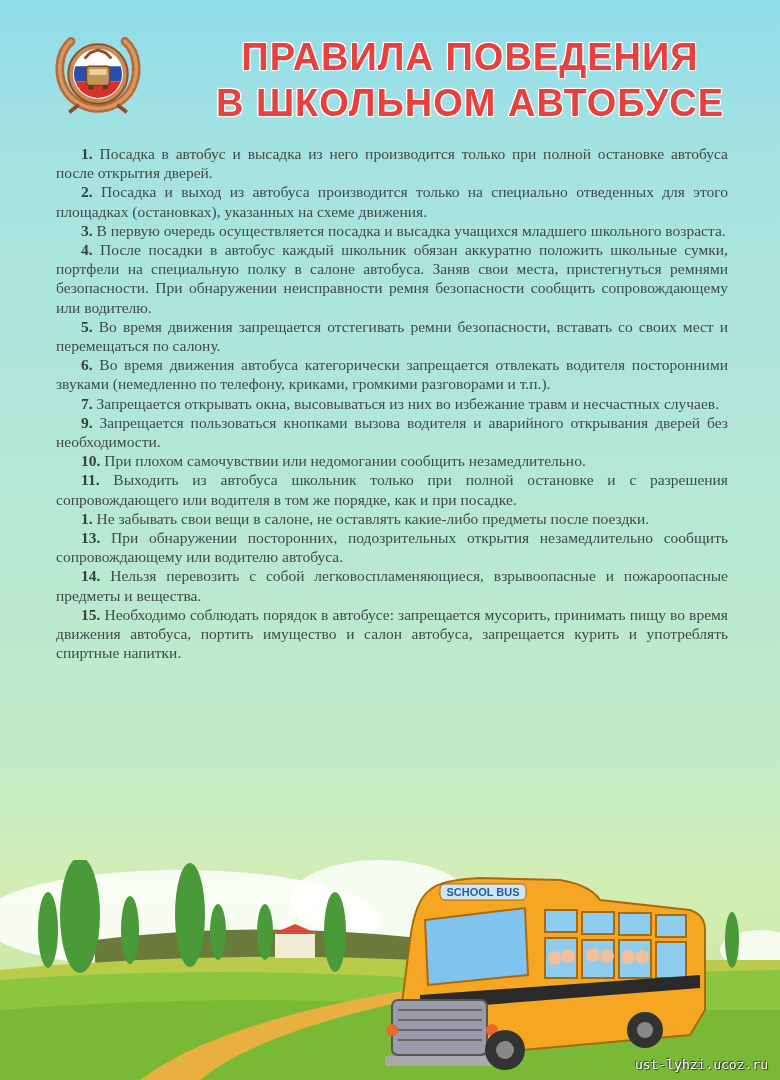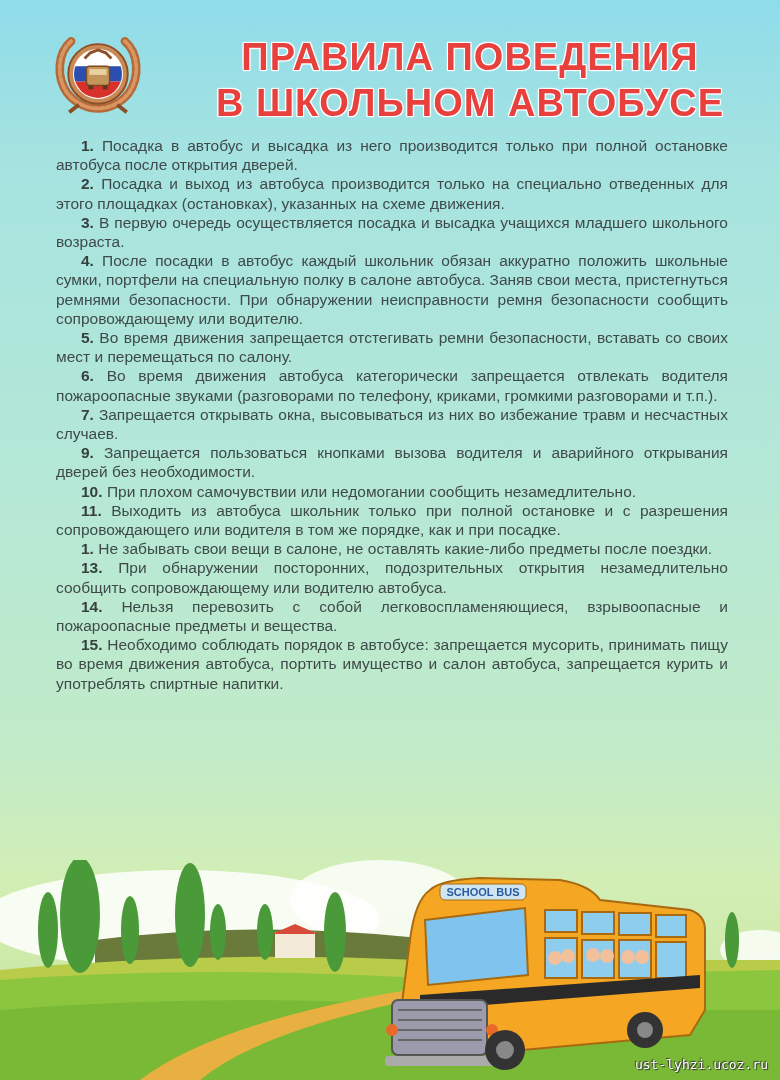--- a/index.html
+++ b/index.html
@@ -8,21 +8,21 @@
       font-family: "Liberation Sans", sans-serif;
       background: linear-gradient(180deg, #8fdcea 0%, #a6e3e0 15%, #b5e8d6 45%, #c2ebc8 70%, #d3eeb4 82%, #c6e39a 100%);
     }
     .poster { position:absolute; inset:0;padding-left:22px; }
     .header { position:absolute; top:14px; left:0; width:780px; height:110px; }
     .emblem { position:absolute; left:50px; top:10px; width:96px; height:96px; }
     .title { position:absolute; left:190px; top:20px; width:560px; text-align:center;
       color:#e8403d; font-weight:bold; font-size:38px; line-height:46px; letter-spacing:1px;
       text-shadow: 0 0 3px #fff, 0 0 2px #fff, 1px 1px 0 #fff, -1px -1px 0 #fff, 1px -1px 0 #fff, -1px 1px 0 #fff;
     }
-    .rules { position:absolute; left:56px; top:136px; width:672px; font-family:Liberation Sans, sans-serif; }
+    .rules { position:absolute; left:56px; top:144px; width:672px; font-family:Liberation Serif, serif; }
     .rule { font-size:15.5px; line-height:19.2px; color:#3f4a4a; text-align:justify; margin:0; text-indent:25px; }
     .rule .num { font-weight:bold; color:#36403f; }
     .scene { position:absolute; left:0; top:860px; width:780px; height:220px; }
     .watermark { position:absolute; right:12px; bottom:8px; color:#fff; font-size:13px; font-family:"DejaVu Sans Mono", monospace;
       text-shadow: 1px 1px 1px #333, -1px -1px 1px #333; text-align: center; }
   </style>
 </head>
 <body>
 
 <div class="poster">
@@ -54,21 +54,21 @@
       <div>В ШКОЛЬНОМ АВТОБУСЕ</div>
     </div>
   </div>
 
   <div class="rules">
     <p class="rule"><span class="num">1.</span> <span>Посадка в автобус и высадка из него производится только при полной остановке автобуса после открытия дверей.</span></p>
     <p class="rule"><span class="num">2.</span> <span>Посадка и выход из автобуса производится только на специально отведенных для этого площадках (остановках), указанных на схеме движения.</span></p>
     <p class="rule"><span class="num">3.</span> <span>В первую очередь осуществляется посадка и высадка учащихся младшего школьного возраста.</span></p>
     <p class="rule"><span class="num">4.</span> <span>После посадки в автобус каждый школьник обязан аккуратно положить школьные сумки, портфели на специальную полку в салоне автобуса. Заняв свои места, пристегнуться ремнями безопасности. При обнаружении неисправности ремня безопасности сообщить сопровождающему или водителю.</span></p>
     <p class="rule"><span class="num">5.</span> <span>Во время движения запрещается отстегивать ремни безопасности, вставать со своих мест и перемещаться по салону.</span></p>
-    <p class="rule"><span class="num">6.</span> <span>Во время движения автобуса категорически запрещается отвлекать водителя пожароопасные звуками (разговорами по телефону, криками, громкими разговорами и т.п.).</span></p>
+    <p class="rule"><span class="num">6.</span> <span>Во время движения автобуса категорически запрещается отвлекать водителя посторонними звуками (немедленно по телефону, криками, громкими разговорами и т.п.).</span></p>
     <p class="rule"><span class="num">7.</span> <span>Запрещается открывать окна, высовываться из них во избежание травм и несчастных случаев.</span></p>
     <p class="rule"><span class="num">9.</span> <span>Запрещается пользоваться кнопками вызова водителя и аварийного открывания дверей без необходимости.</span></p>
     <p class="rule"><span class="num">10.</span> <span>При плохом самочувствии или недомогании сообщить незамедлительно.</span></p>
     <p class="rule"><span class="num">11.</span> <span>Выходить из автобуса школьник только при полной остановке и с разрешения сопровождающего или водителя в том же порядке, как и при посадке.</span></p>
     <p class="rule"><span class="num">1.</span> <span>Не забывать свои вещи в салоне, не оставлять какие-либо предметы после поездки.</span></p>
     <p class="rule"><span class="num">13.</span> <span>При обнаружении посторонних, подозрительных открытия незамедлительно сообщить сопровождающему или водителю автобуса.</span></p>
     <p class="rule"><span class="num">14.</span> <span>Нельзя перевозить с собой легковоспламеняющиеся, взрывоопасные и пожароопасные предметы и вещества.</span></p>
     <p class="rule"><span class="num">15.</span> <span>Необходимо соблюдать порядок в автобусе: запрещается мусорить, принимать пищу во время движения автобуса, портить имущество и салон автобуса, запрещается курить и употреблять спиртные напитки.</span></p>
   </div>
 

